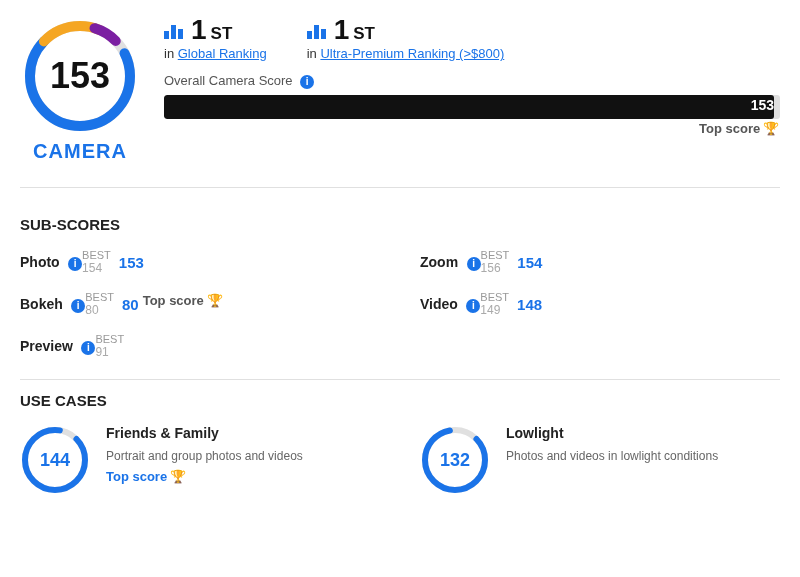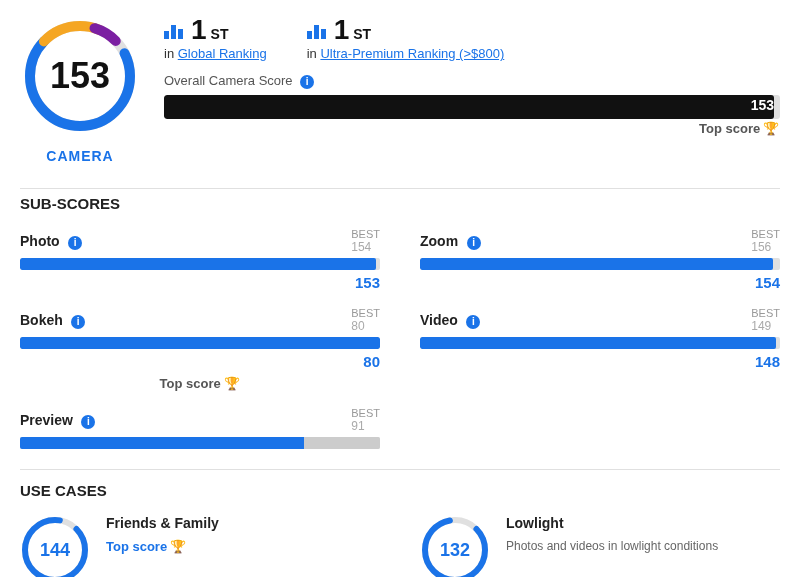--- a/index.html
+++ b/index.html
@@ -41,26 +41,26 @@
     }
 
     .score-number {
       font-size: 36px;
       font-weight: 900;
       color: #111;
       line-height: 1;
     }
 
     .camera-label {
-      font-size: 14px;
+      font-size: 20px;
       font-weight: 700;
       color: #1a73e8;
       letter-spacing: 1px;
       text-align: center;
-      margin-top: 12px;
+      margin-top: 4px;
     }
 
     .rankings-section {
       flex: 1;
       display: flex;
       flex-direction: column;
       gap: 4px;
     }
 
     .ranking-row {
@@ -94,21 +94,21 @@
     }
 
     .rank-ordinal {
       font-size: 28px;
       font-weight: 900;
       color: #111;
       line-height: 1;
     }
 
     .rank-st {
-      font-size: 14px;
+      font-size: 17px;
       font-weight: 700;
       color: #111;
       vertical-align: super;
     }
 
     .rank-desc {
       font-size: 13px;
       color: #333;
     }
 
@@ -164,33 +164,33 @@
       margin-top: 2px;
     }
 
     
     .sub-scores-title {
       font-size: 15px;
       font-weight: 700;
       color: #222;
       margin-bottom: 16px;
       border-top: 1px solid #e0e0e0;
-      padding-top: 6px;
+      padding-top: 28px;
     }
 
     .sub-scores-grid {
       display: grid;
       grid-template-columns: 1fr 1fr;
       gap: 16px 40px;
       margin-bottom: 20px;
     }
 
     .sub-score-item {
       display: flex;
-      flex-direction: column;
+      flex-direction: row;
       gap: 4px;
     }
 
     .sub-score-header {
       display: flex;
       justify-content: space-between;
       align-items: center;
     }
 
     .sub-score-name {
@@ -514,20 +514,21 @@
   <div class="use-case-item">
     <div class="use-case-circle">
       <svg viewBox="0 0 70 70">
         <circle cx="35" cy="35" r="30" fill="none" stroke="#e0e0e0" stroke-width="6"></circle>
         <circle cx="35" cy="35" r="30" fill="none" stroke="#1a73e8" stroke-width="6" stroke-dasharray="170 19" stroke-dashoffset="24" stroke-linecap="round"></circle>
       </svg>
       <div class="use-case-circle-value">144</div>
     </div>
     <div class="use-case-info">
       <div class="use-case-name">Friends &amp; Family</div>
+      <div class="use-case-desc">Portrait and group photos and videos</div>
       <div class="use-case-top">Top score 🏆</div>
     </div>
   </div>
 
   <div class="use-case-item">
     <div class="use-case-circle">
       <svg viewBox="0 0 70 70">
         <circle cx="35" cy="35" r="30" fill="none" stroke="#e0e0e0" stroke-width="6"></circle>
         <circle cx="35" cy="35" r="30" fill="none" stroke="#1a73e8" stroke-width="6" stroke-dasharray="160 29" stroke-dashoffset="24" stroke-linecap="round"></circle>
       </svg>

